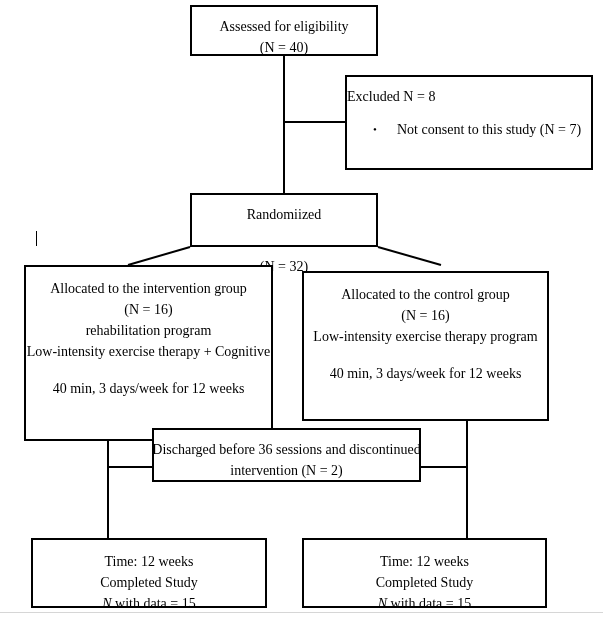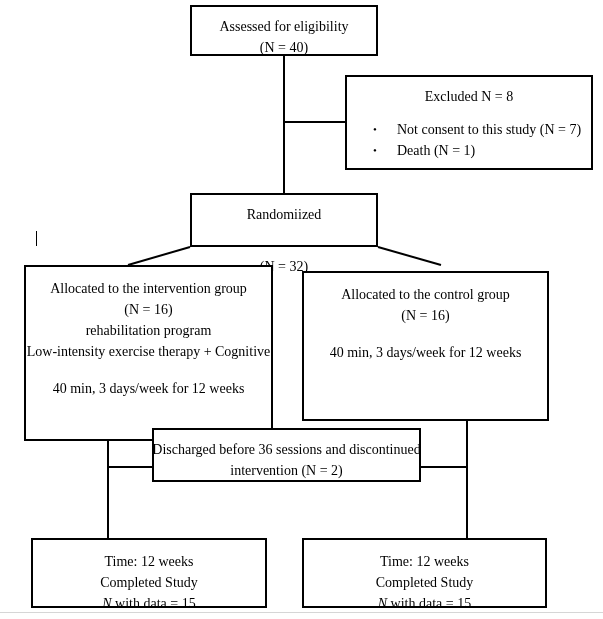--- a/index.html
+++ b/index.html
@@ -46,21 +46,20 @@
   .italic-n { font-style: italic; }
 
   
   #node-excluded {
     align-items: stretch;
     text-align: left;
     padding-top: 9px;
   }
   #node-excluded .heading {
     display: block;
-    text-align: center;
     white-space: nowrap;
   }
   #node-excluded ul {
     list-style: none;
     margin: 12px;
     padding: 0 0 0 14px;
   }
   #node-excluded li {
     position: relative;
     padding-left: 24px;
@@ -118,41 +117,41 @@
 
   <div class="node pad-top-sm" id="node-assessed" style="left:190px; top:5px; width:188px; height:51px;">
     <span class="line">Assessed for eligibility</span>
     <span class="line">(N = 40)</span>
   </div>
 
   <div class="node" id="node-excluded" style="left:345px; top:75px; width:248px; height:95px;">
     <span class="heading">Excluded N = 8</span>
     <ul>
       <li>Not consent to this study (N = 7)</li>
-      <li>Death (N = 1)</li>
     </ul>
   </div>
 
   <div class="node pad-top-sm" id="node-randomized" style="left:190px; top:193px; width:188px; height:54px;gap:31px;">
     <span class="line">Randomiized</span>
     <span class="line">(N = 32)</span>
   </div>
 
   <div class="node pad-top-md" id="node-intervention" style="left:24px; top:265px; width:249px; height:176px;">
     <span class="line">Allocated to the intervention group</span>
     <span class="line">(N = 16)</span>
     <span class="line">rehabilitation program</span>
     <span class="line">Low-intensity exercise therapy + Cognitive</span>
     <span class="spacer"></span>
     <span class="line">40 min, 3 days/week for 12 weeks</span>
   </div>
 
   <div class="node pad-top-md" id="node-control" style="left:302px; top:271px; width:247px; height:150px;">
     <span class="line">Allocated to the control group</span>
     <span class="line">(N = 16)</span>
+    <span class="line">Low-intensity exercise therapy program</span>
     <span class="spacer"></span>
     <span class="line">40 min, 3 days/week for 12 weeks</span>
   </div>
 
   <div class="node pad-top-sm" id="node-discharged" style="left:152px; top:428px; width:269px; height:54px;">
     <span class="line">Discharged before 36 sessions and discontinued</span>
     <span class="line">intervention (N = 2)</span>
   </div>
 
   <div class="node pad-top-md" id="node-completed-left" style="left:31px; top:538px; width:236px; height:70px;">

